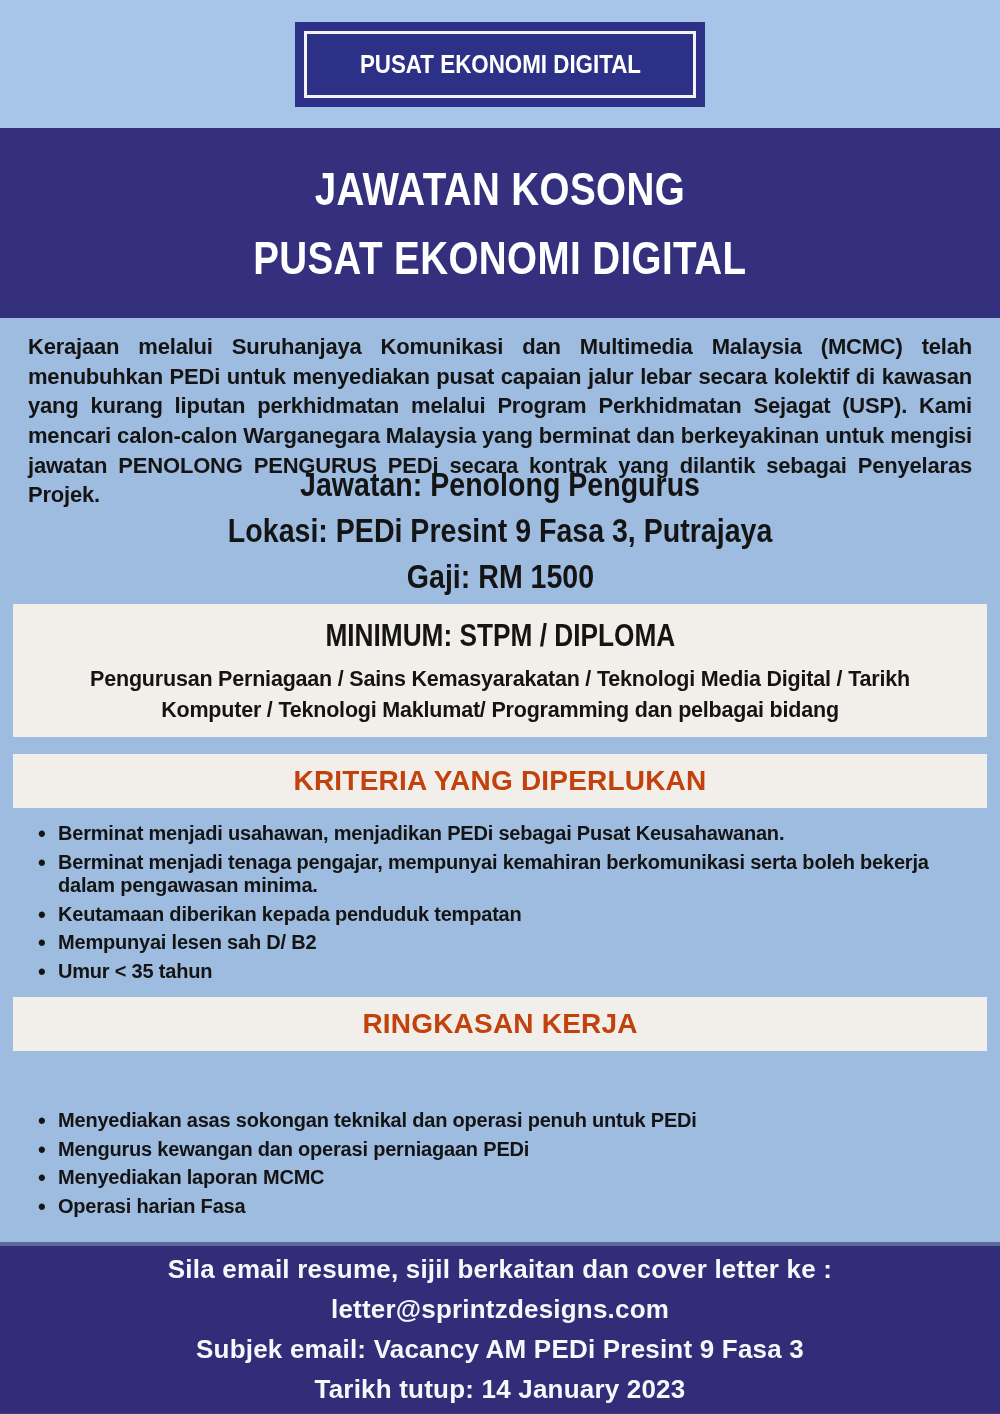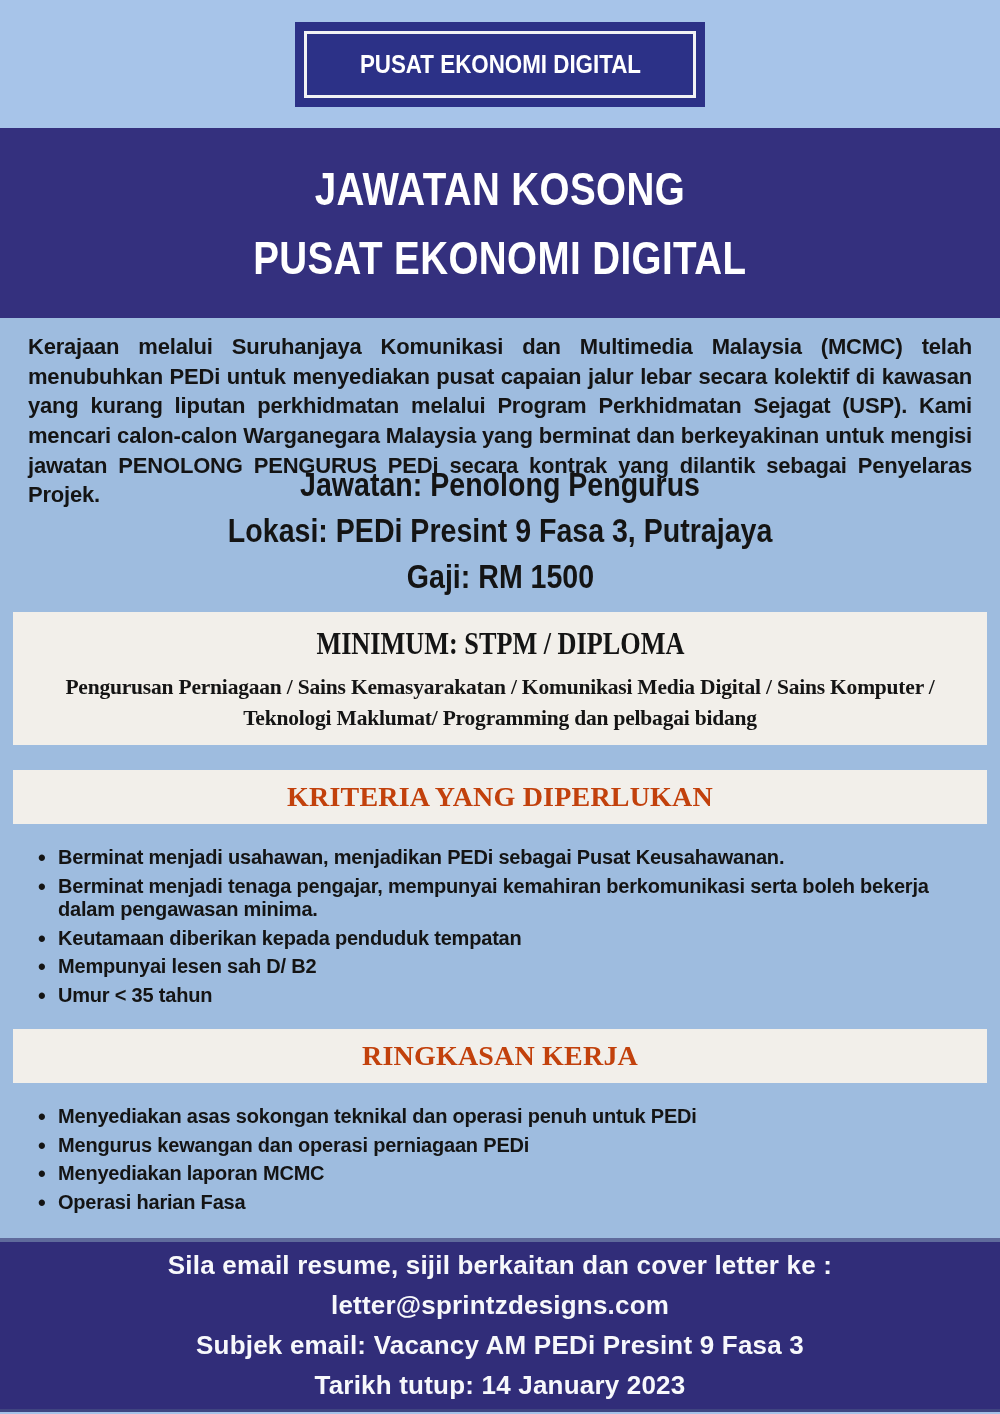--- a/index.html
+++ b/index.html
@@ -63,21 +63,21 @@
     display:flex; flex-direction:column; justify-content:center; gap:7px;
   }
   .job-line {
     display:inline-block; align-self:center;
     font-size:34px; font-weight:bold;
     transform:scaleX(0.84); transform-origin:50% 50%;
     white-space:nowrap;
   }
   
   .panel {
-    margin:12px 13px; background:#f2efea; flex:0 0 auto;font-family:Liberation Serif, serif;
+    margin:4px 13px; background:#f2efea; flex:0 0 auto;
   }
   .panel-minimum { height:133px; padding-top:13px; }
   .minimum-heading {
     display:block; text-align:center;
   }
   .minimum-heading .condense {
     display:inline-block; font-size:32px; font-weight:bold;
     transform:scaleX(0.82); transform-origin:50% 50%; white-space:nowrap;
   }
   .minimum-fields {
@@ -90,21 +90,21 @@
   }
   .panel-heading .heading-text {
     font-size:28px; font-weight:bold; letter-spacing:0.2px; color:#c2410c;
   }
   .panel-kriteria { margin-top:13px; }
   
   .bullet-list {
     list-style:none; padding:10px 30px 0 36px; flex:0 0 auto;
   }
   .bullet-list-1 { height:181px; }
-  .bullet-list-2 { height:143px; }
+  .bullet-list-2 { height:143px;margin-top:44px; }
   .bullet-item {
     position:relative;
     font-size:20px; font-weight:600; line-height:1.18;
     padding-left:22px; margin-bottom:5px;
     letter-spacing:-0.2px;
   }
   .bullet-item::before {
     content:"•";
     position:absolute; left:2px; top:-1px;
     font-size:22px;
@@ -149,21 +149,21 @@
   <div class="job-block">
     <span class="job-line">Jawatan: Penolong Pengurus</span>
     <span class="job-line">Lokasi: PEDi Presint 9 Fasa 3, Putrajaya</span>
     <span class="job-line">Gaji: RM 1500</span>
   </div>
 
   <div class="panel panel-minimum">
     <span class="minimum-heading">
       <span class="condense">MINIMUM: STPM / DIPLOMA</span>
     </span>
-    <p class="minimum-fields">Pengurusan Perniagaan / Sains Kemasyarakatan / Komunikasi Media Digital / Sains Komputer / Teknologi Maklumat/ Programming dan pelbagai bidang</p>
+    <p class="minimum-fields">Pengurusan Perniagaan / Sains Kemasyarakatan / Teknologi Media Digital / Tarikh Komputer / Teknologi Maklumat/ Programming dan pelbagai bidang</p>
   </div>
 
   <div class="panel panel-heading panel-kriteria">
     <span class="heading-text">KRITERIA YANG DIPERLUKAN</span>
   </div>
 
   <ul class="bullet-list bullet-list-1">
     <li class="bullet-item">Berminat menjadi usahawan, menjadikan PEDi sebagai Pusat Keusahawanan.</li>
     <li class="bullet-item">Berminat menjadi tenaga pengajar, mempunyai kemahiran berkomunikasi serta boleh bekerja dalam pengawasan minima.</li>
     <li class="bullet-item">Keutamaan diberikan kepada penduduk tempatan</li>

